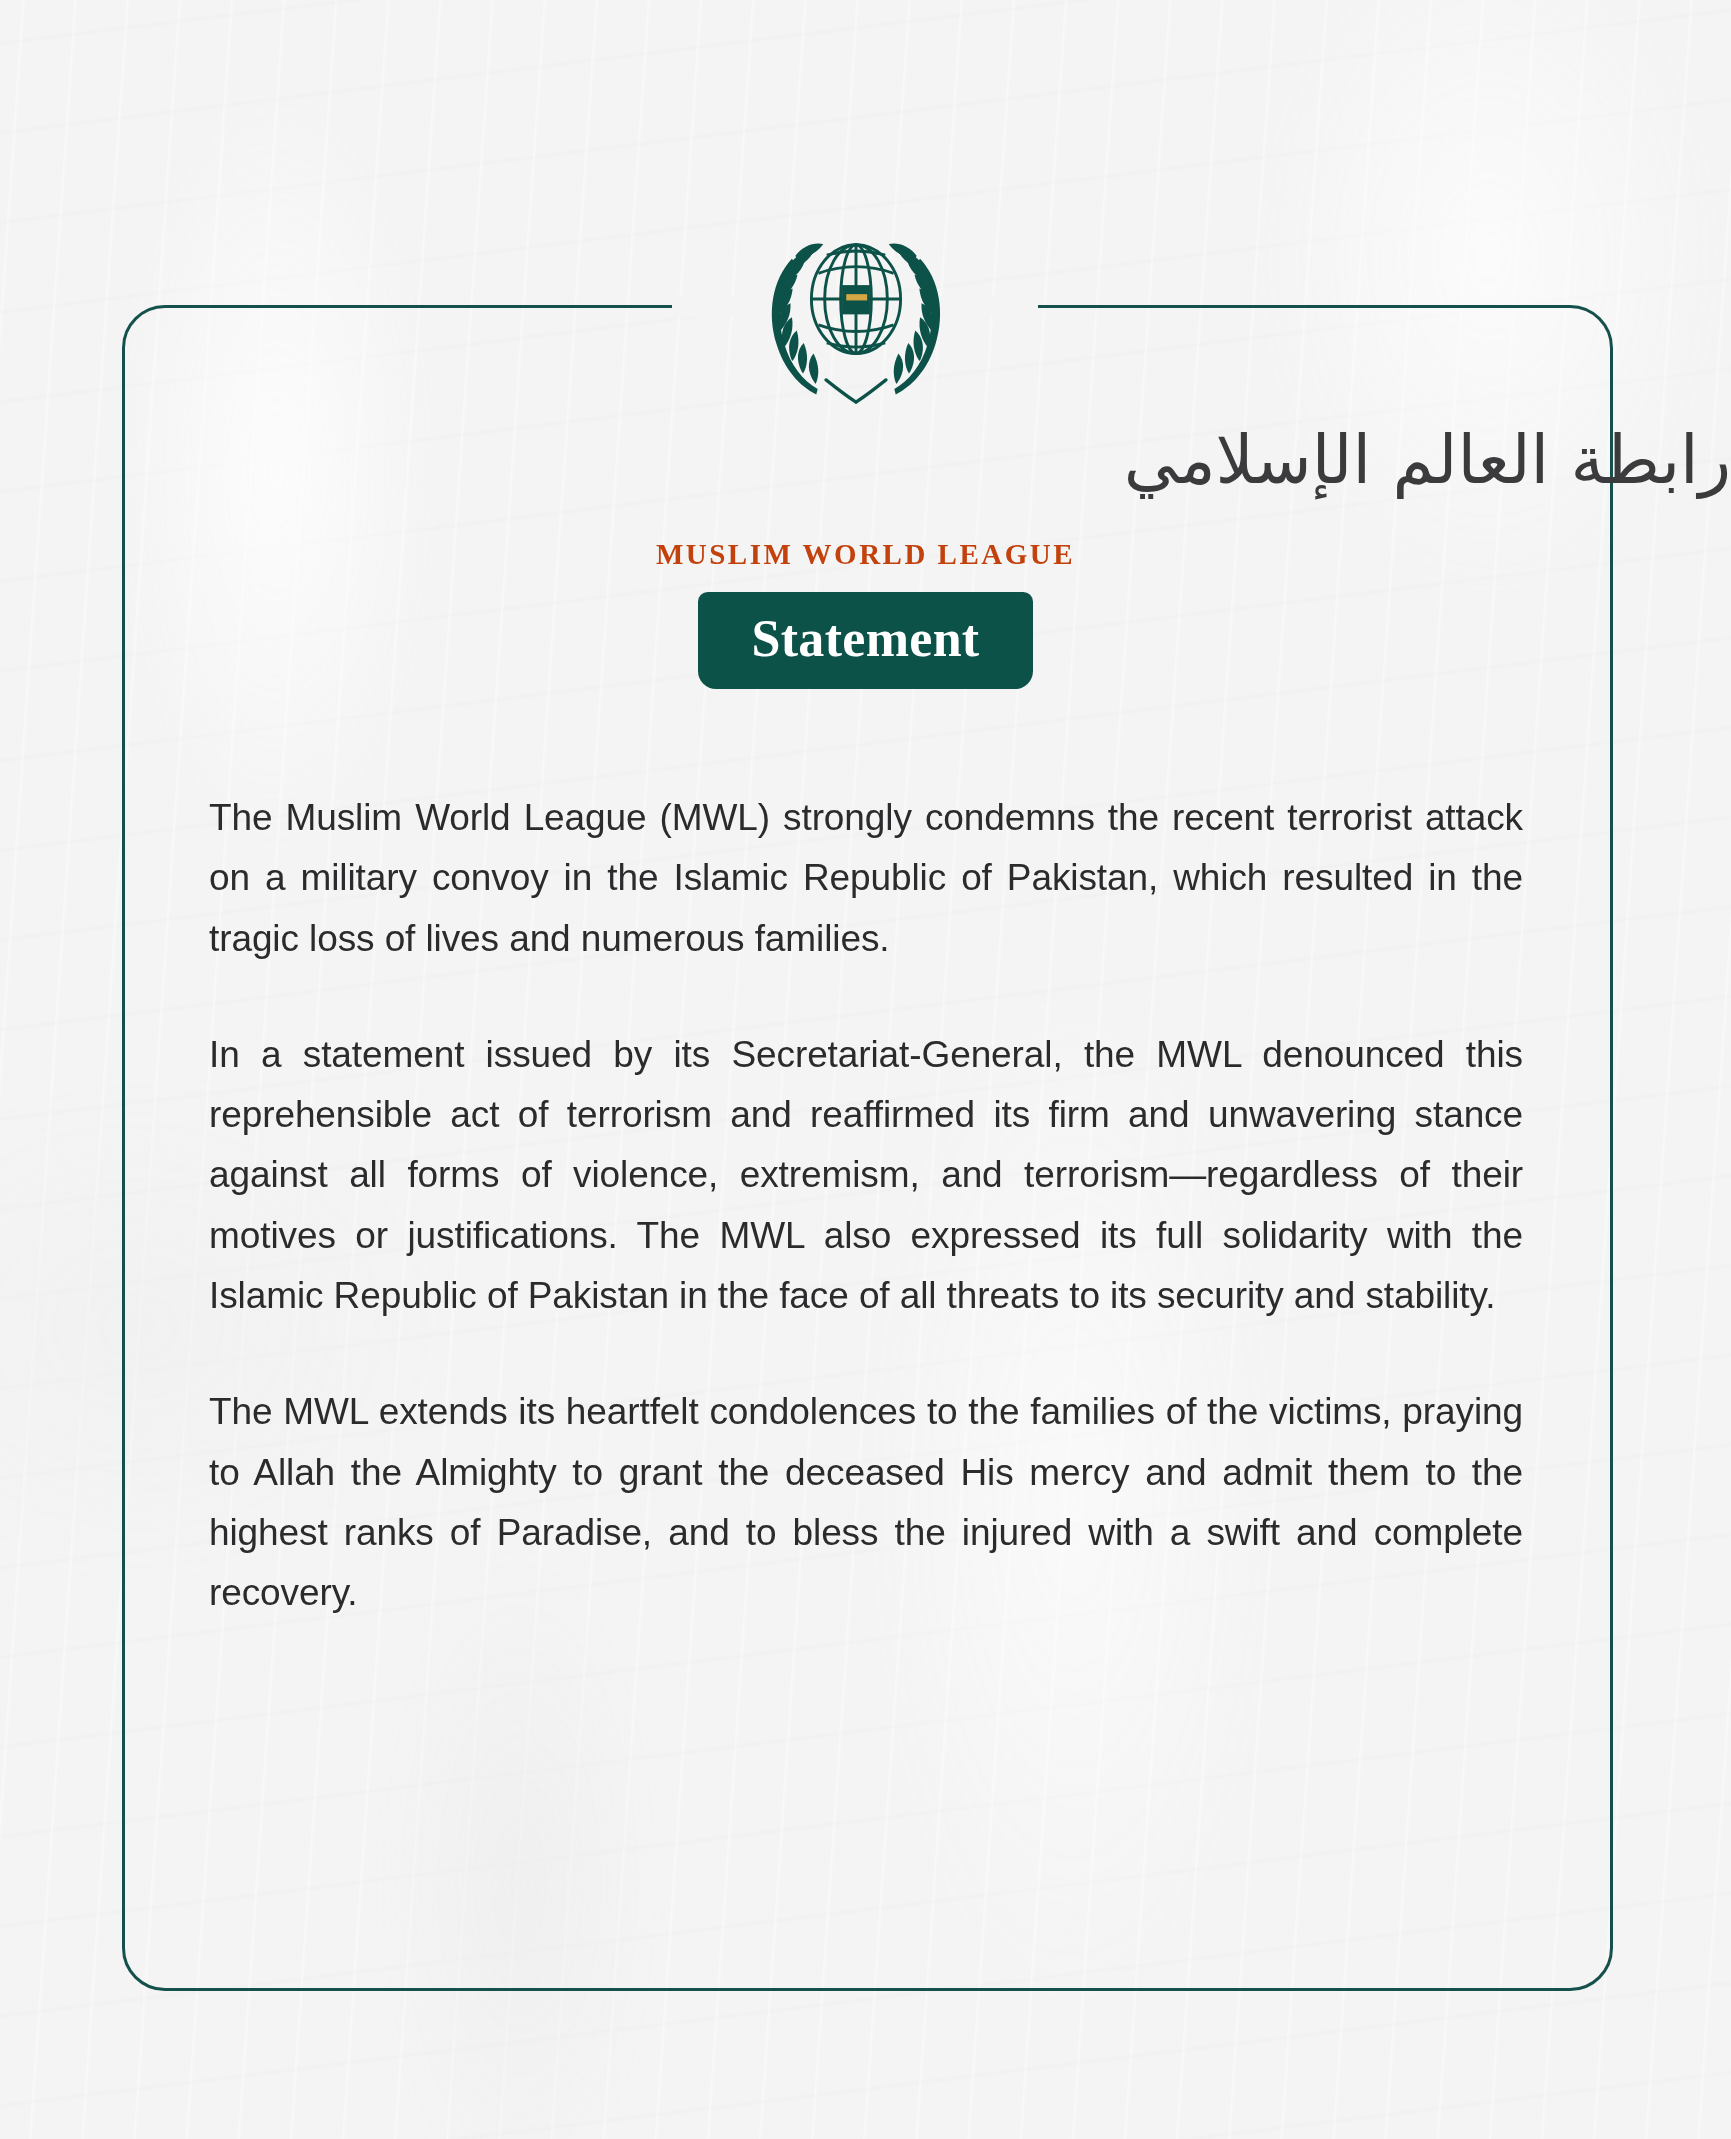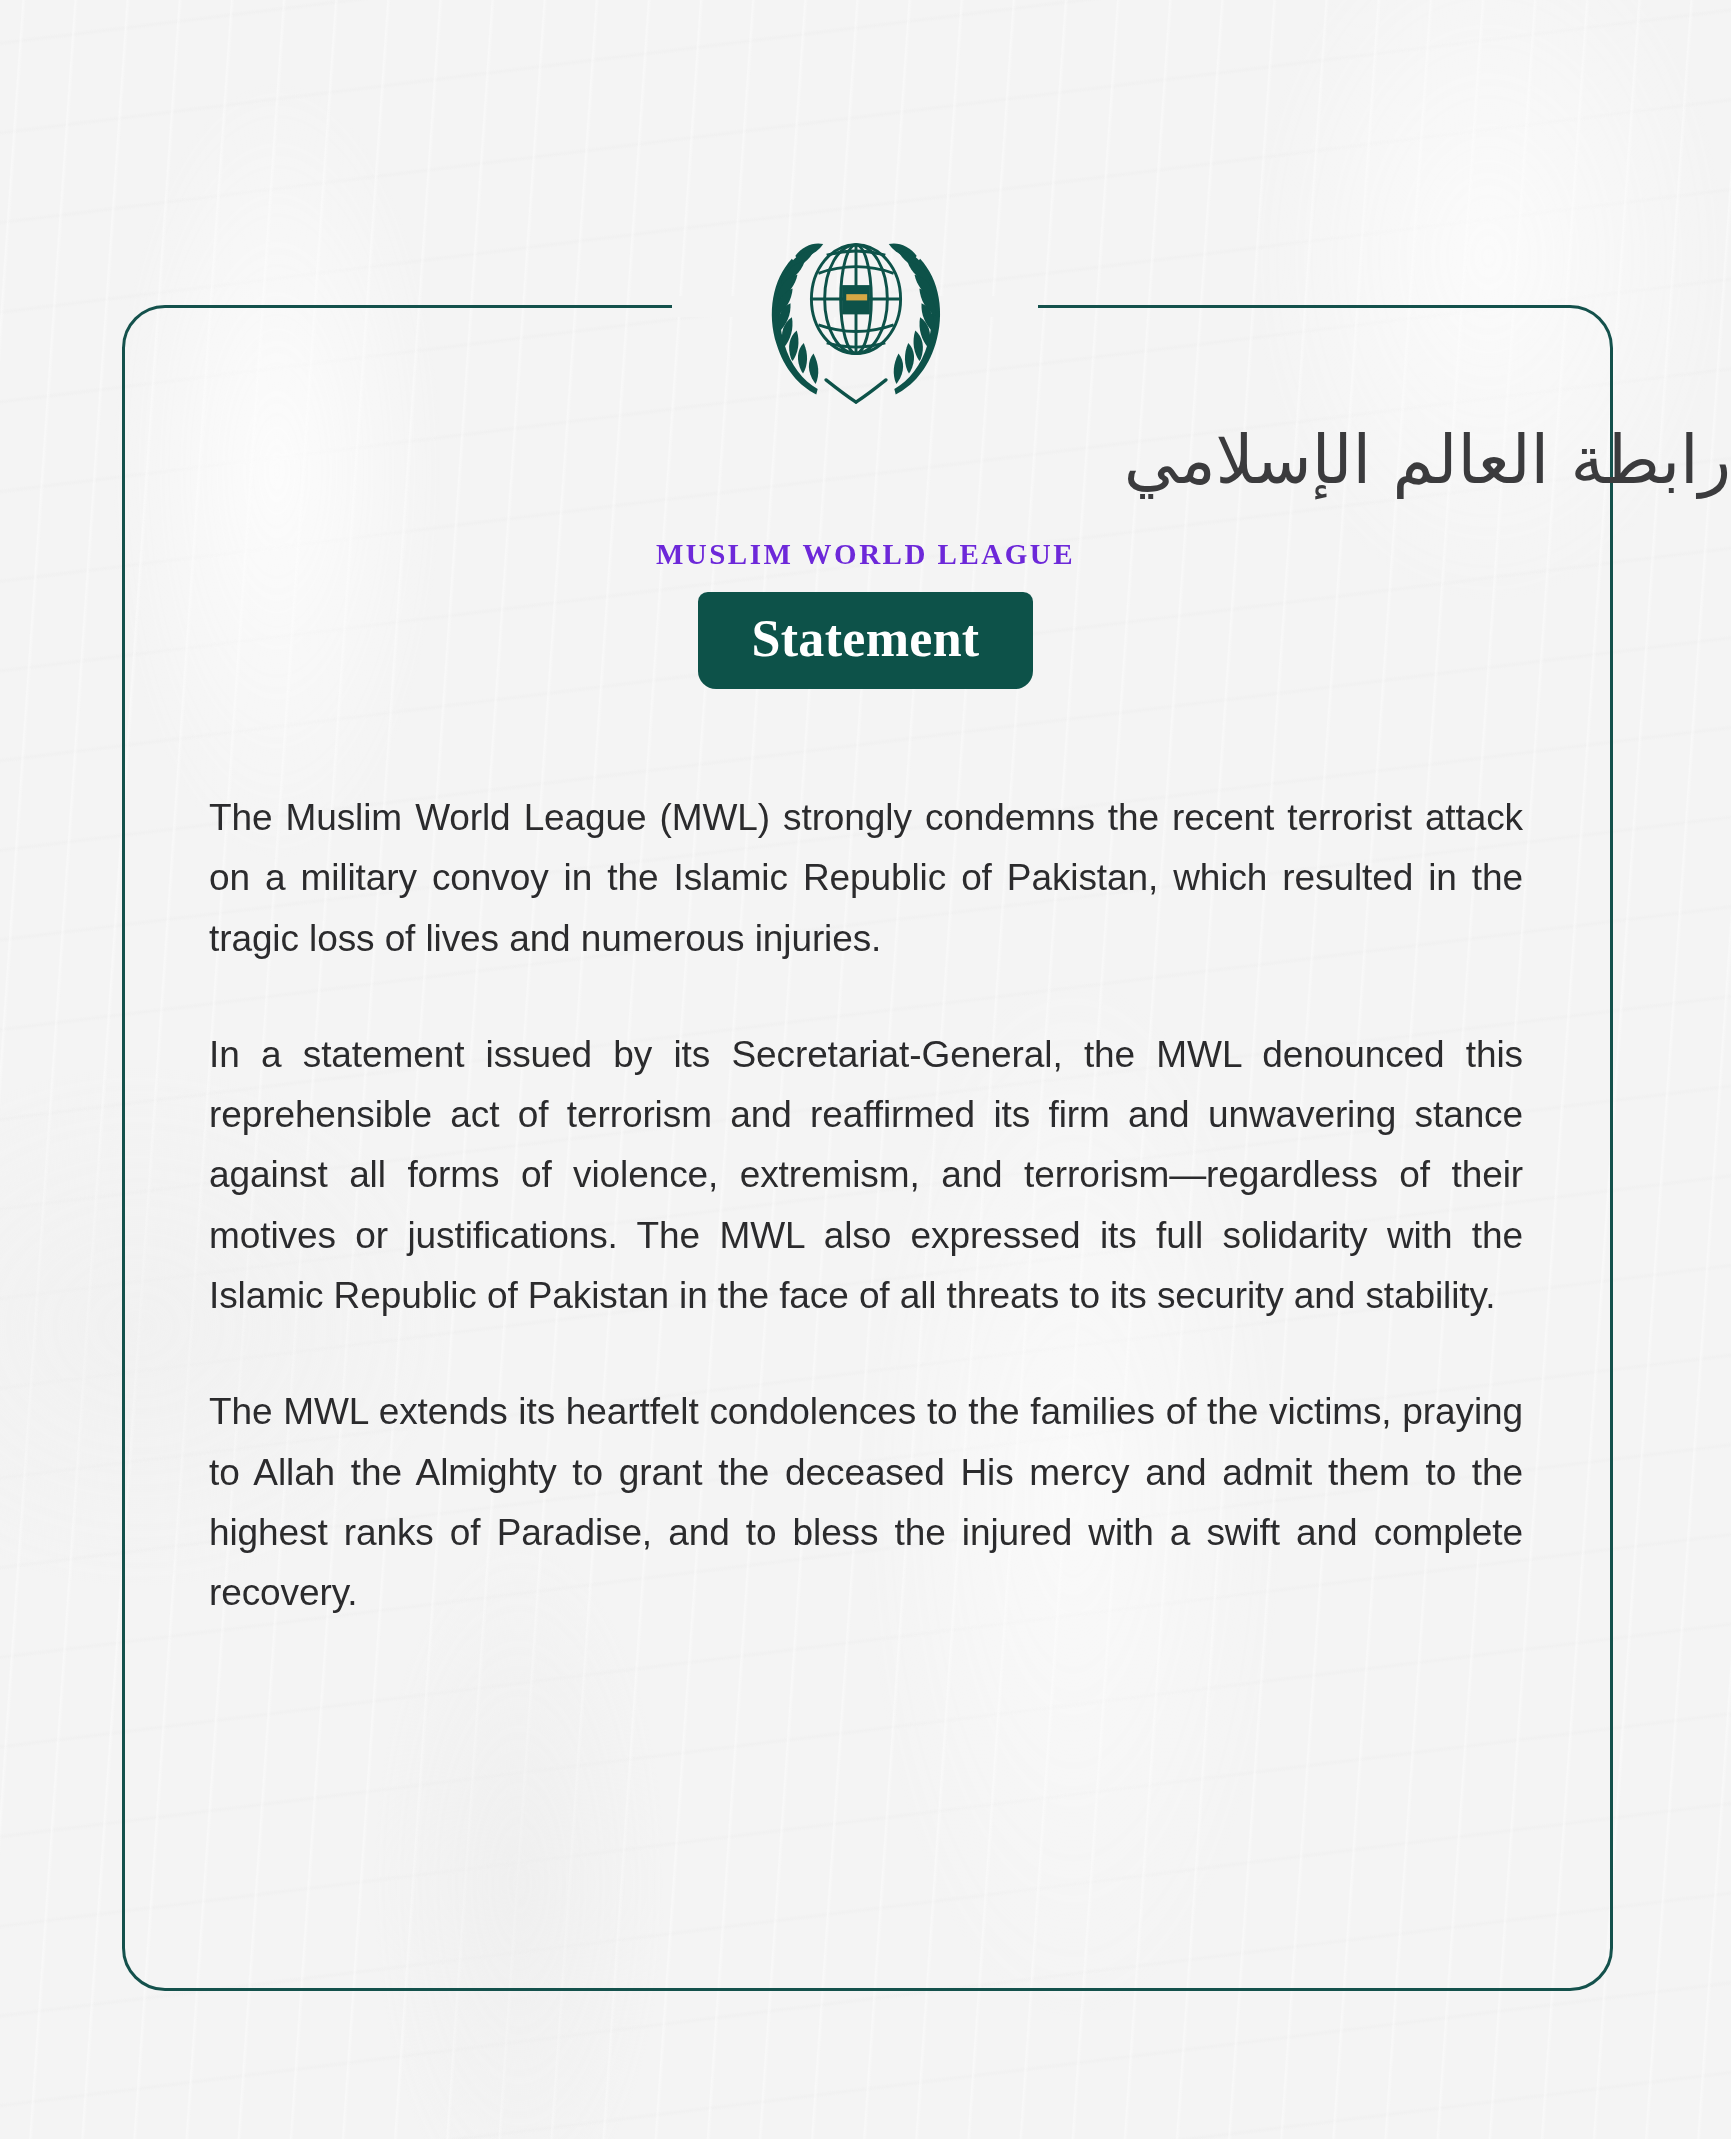--- a/index.html
+++ b/index.html
@@ -95,21 +95,21 @@
   .latin-wordmark {
     position: absolute;
     left: 0;
     right: 0;
     top: 538px;
     text-align: center;
     font-family: "Liberation Serif", "DejaVu Serif", serif;
     font-weight: bold;
     font-size: 29px;
     letter-spacing: 2.5px;
-    color: #6d28d9;
+    color: #c2410c;
   }
 
   
   .badge-wrap {
     position: absolute;
     left: 0;
     right: 0;
     top: 592px;
     display: flex;
     justify-content: center;
@@ -224,17 +224,17 @@
 </div>
 
 <div class="arabic-wordmark">رابطة العالم الإسلامي</div>
 <div class="latin-wordmark">MUSLIM WORLD LEAGUE</div>
 
 <div class="badge-wrap">
   <div class="statement-badge">Statement</div>
 </div>
 
 <div class="content">
-  <p class="para">The Muslim World League (MWL) strongly condemns the recent terrorist attack on a military convoy in the Islamic Republic of Pakistan, which resulted in the tragic loss of lives and numerous injuries.</p>
+  <p class="para">The Muslim World League (MWL) strongly condemns the recent terrorist attack on a military convoy in the Islamic Republic of Pakistan, which resulted in the tragic loss of lives and numerous families.</p>
   <p class="para">In a statement issued by its Secretariat-General, the MWL denounced this reprehensible act of terrorism and reaffirmed its firm and unwavering stance against all forms of violence, extremism, and terrorism—regardless of their motives or justifications. The MWL also expressed its full solidarity with the Islamic Republic of Pakistan in the face of all threats to its security and stability.</p>
   <p class="para">The MWL extends its heartfelt condolences to the families of the victims, praying to Allah the Almighty to grant the deceased His mercy and admit them to the highest ranks of Paradise, and to bless the injured with a swift and complete recovery.</p>
 </div>
 
 
 </body></html>

